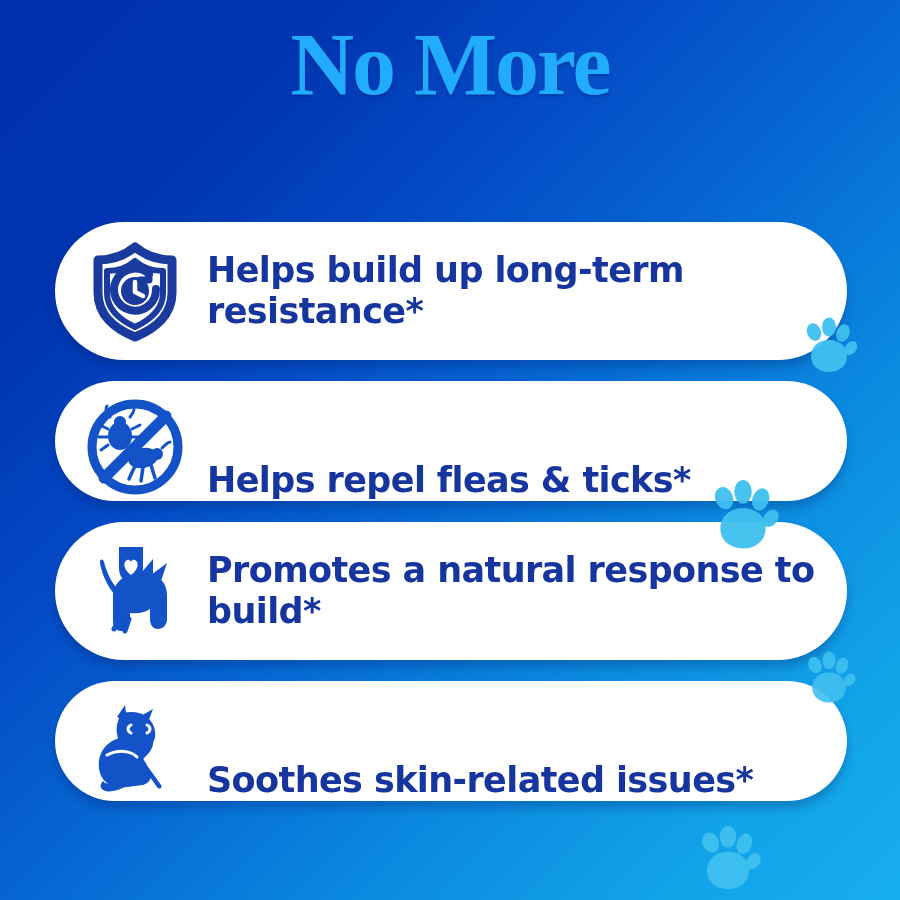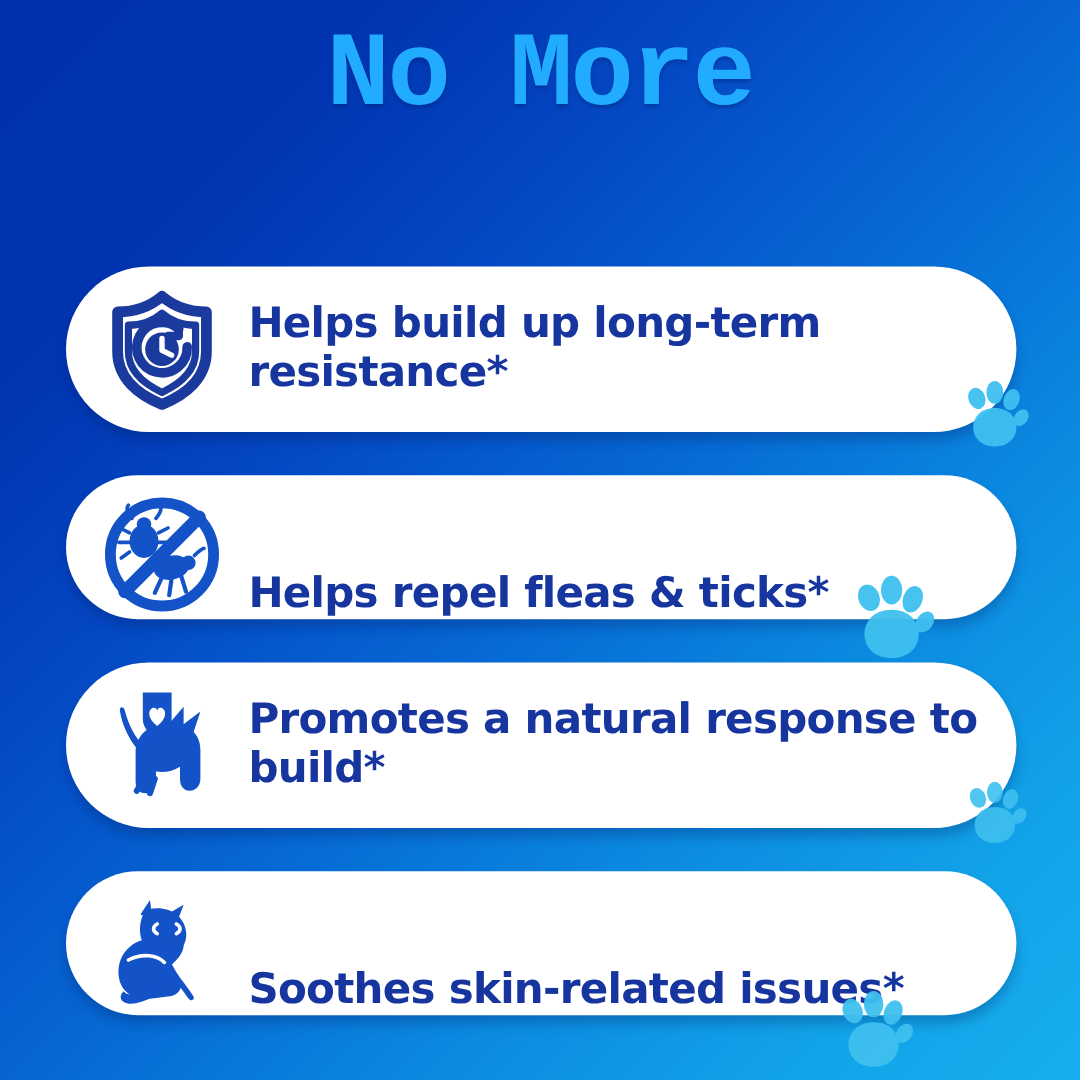--- a/index.html
+++ b/index.html
@@ -32,21 +32,21 @@
   .headline-block {
     position: absolute;
     top: 22px;
     left: 0;
     width: 900px;
     text-align: center;
     user-select: none;
   }
   .headline-main {
     display: block;
-    font-family: Liberation Mono, monospace;
+    font-family: Liberation Serif, serif;
     font-weight: bold;
     font-size: 88px;
     line-height: 0.98;
     letter-spacing: -2px;
     color: #22acff;
     text-shadow: 0 2px 3px rgba(0, 20, 80, 0.28);
   }
   .headline-sub {
     display: block;
     margin-top: 4px;
@@ -66,21 +66,21 @@
     left: 55px;
     width: 792px;
   }
   .card {
     position: relative;
     display: flex;
     align-items: center;
     background: #ffffff;
     border-radius: 80px;
     box-shadow: 0 7px 10px rgba(0, 25, 90, 0.26);
-    margin-bottom: 36px;
+    margin-bottom: 21px;
     padding: 0 18px 0 26px;
     box-sizing: border-box;
   }
   .card.tall   { height: 138px; }
   .card.short  { height: 120px; align-items: flex-end; }
 
   .card-icon {
     flex: 0 0 auto;
     width: 108px;
     height: 108px;

